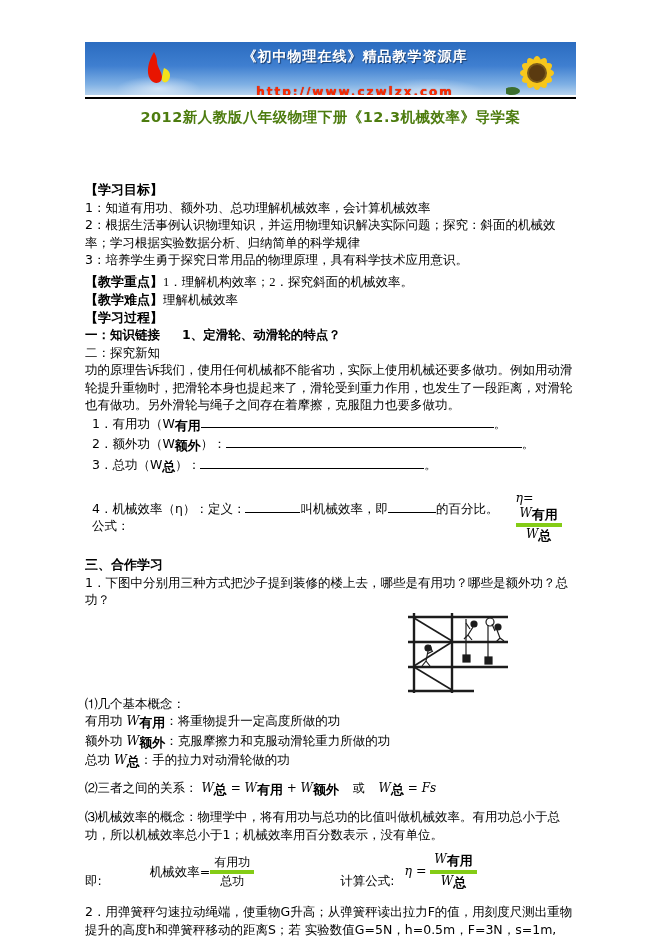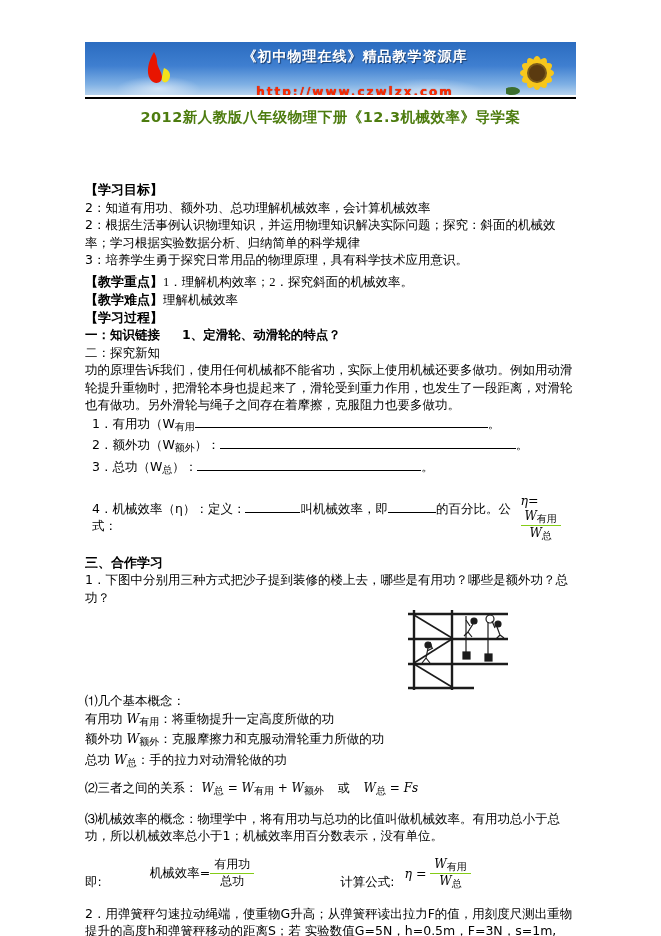--- a/index.html
+++ b/index.html
@@ -24,25 +24,25 @@
   .content{font-size:12.5px;line-height:17.5px;}
   .bold{font-weight:bold;}
   .sec-heading{font-weight:bold;font-size:13px;}
   .objectives{margin-top:54px;}
   .mt4{margin-top:4px;font-family:Liberation Serif, serif;} .mt10{margin-top:10px;} .mt12{margin-top:12px;}
 
   .indent{padding-left:7px;}
   .blank{display:inline-block;border-bottom:1px solid #000;height:13px;vertical-align:baseline;}
   .b1{width:293px;} .b2{width:296px;} .b3{width:224px;} .b4a{width:55px;} .b4b{width:48px;}
 
-  sub.csub{font-size:10px;vertical-align:-2px;letter-spacing:0;}
+  sub.csub{font-size:13px;vertical-align:-2px;letter-spacing:0;font-weight:bold;}
   .mvar{font-family:"DejaVu Serif","Liberation Serif",serif;font-style:italic;}
   .mrow{font-family:"DejaVu Serif","Liberation Serif",serif;}
   .frac{display:inline-block;vertical-align:middle;text-align:center;line-height:1.15;font-size:12px;}
-  .frac .top{display:block;border-bottom:1px solid #84cc16;padding:0 4px 1px 4px;}
+  .frac .top{display:block;border-bottom:4px solid #84cc16;padding:0 4px 1px 4px;}
   .frac .bot{display:block;padding-top:1px;}
 
   .eff-line{display:flex;align-items:center;margin-top:14px;}
   .eff-formula{margin-left:6px;}
 
   .figure-row{height:84px;position:relative;margin-top:2px;}
   .scaffold{position:absolute;right:66px;top:0;}
 
   .formula-row{display:flex;align-items:center;margin-top:8px;height:42px;}
   .formula-row .lbl{align-self:flex-end;padding-bottom:4px;}
@@ -90,21 +90,21 @@
   <div class="banner-rule"></div>
 
   <div class="doc-title">
     <span>2012新人教版八年级物理下册《12.3</span><span class="bold">机械效率</span><span>》导学案</span>
   </div>
 
   <div class="content">
 
     <div class="objectives">
       <div class="sec-heading">【学习目标】</div>
-      <div>2：知道有用功、额外功、总功理解机械效率，会计算机械效率</div>
+      <div>1：知道有用功、额外功、总功理解机械效率，会计算机械效率</div>
       <div>2：根据生活事例认识物理知识，并运用物理知识解决实际问题；探究：斜面的机械效率；学习根据实验数据分析、归纳简单的科学规律</div>
       <div>3：培养学生勇于探究日常用品的物理原理，具有科学技术应用意识。</div>
     </div>
 
     <div class="mt4">
       <span class="sec-heading">【教学重点】</span><span>1．理解机构效率；2．探究斜面的机械效率。</span>
     </div>
     <div>
       <span class="sec-heading">【教学难点】</span><span>理解机械效率</span>
     </div>

